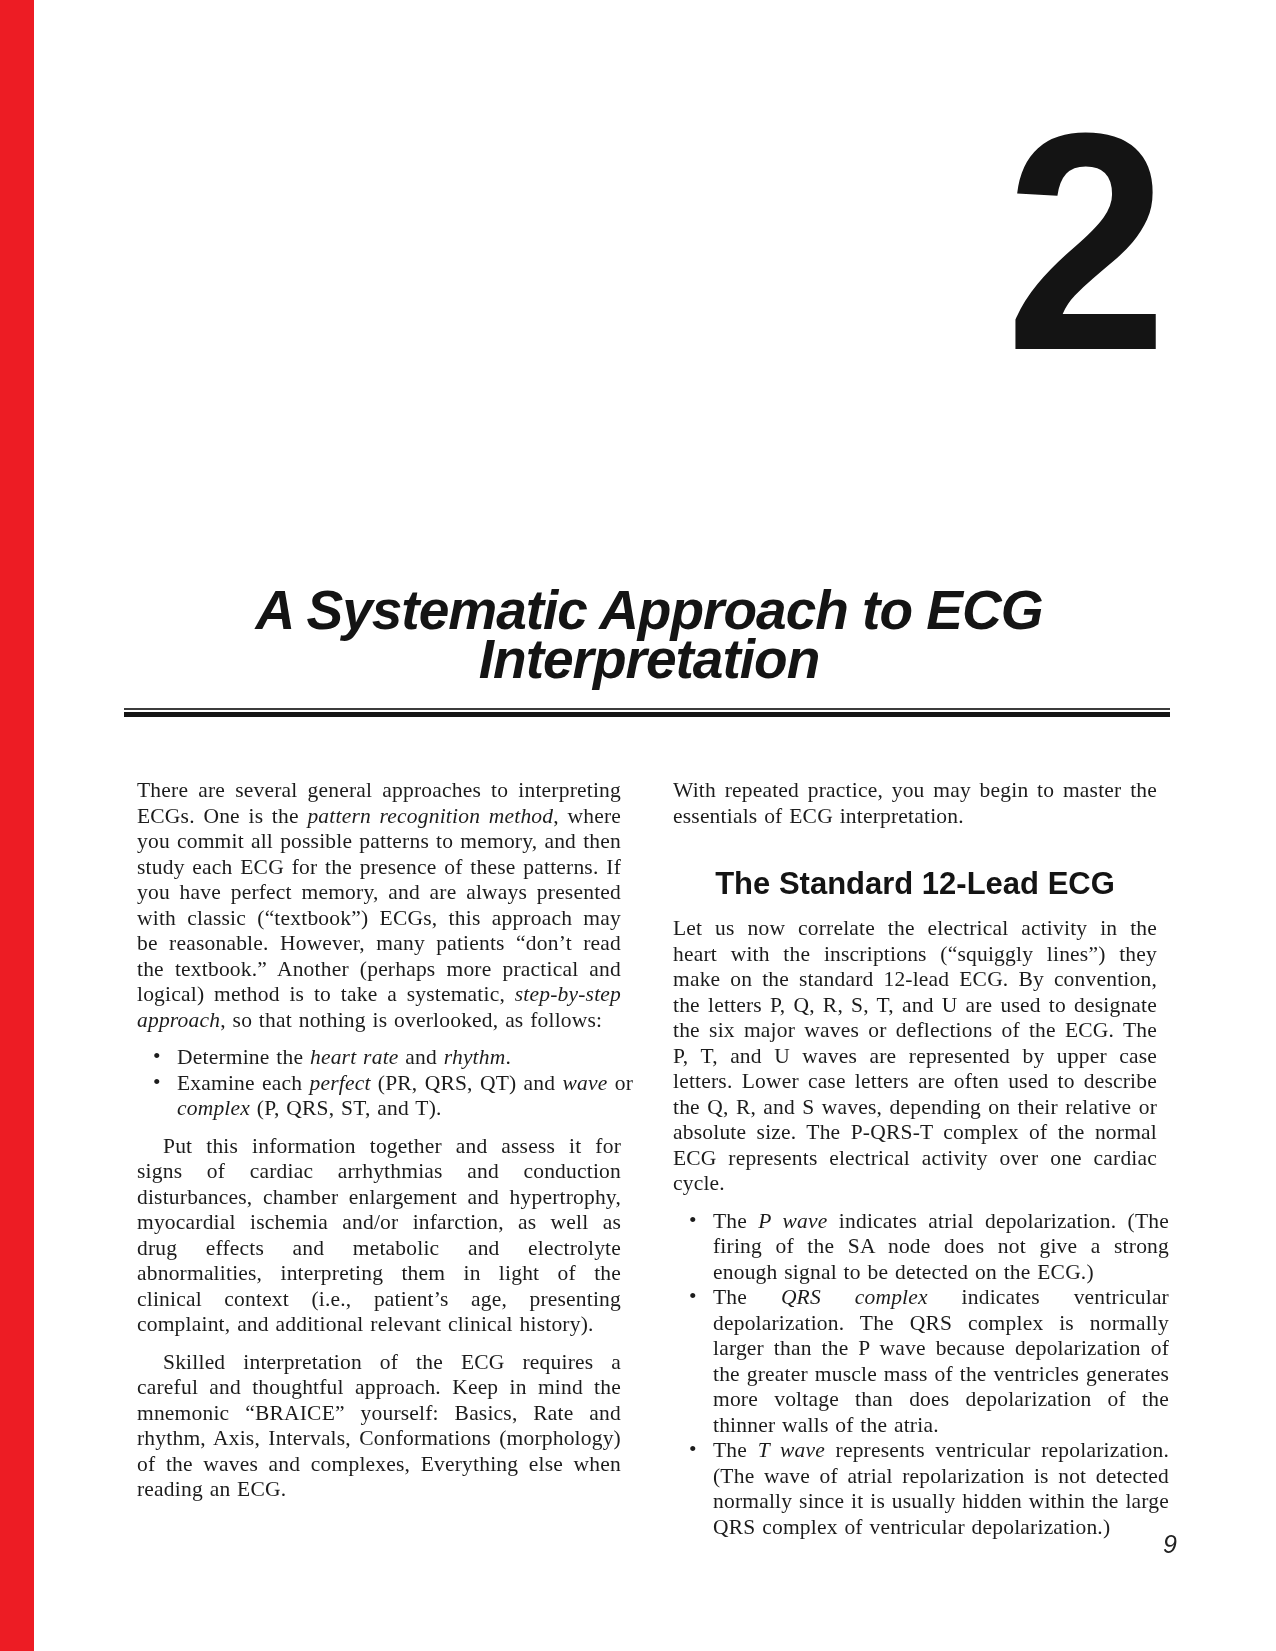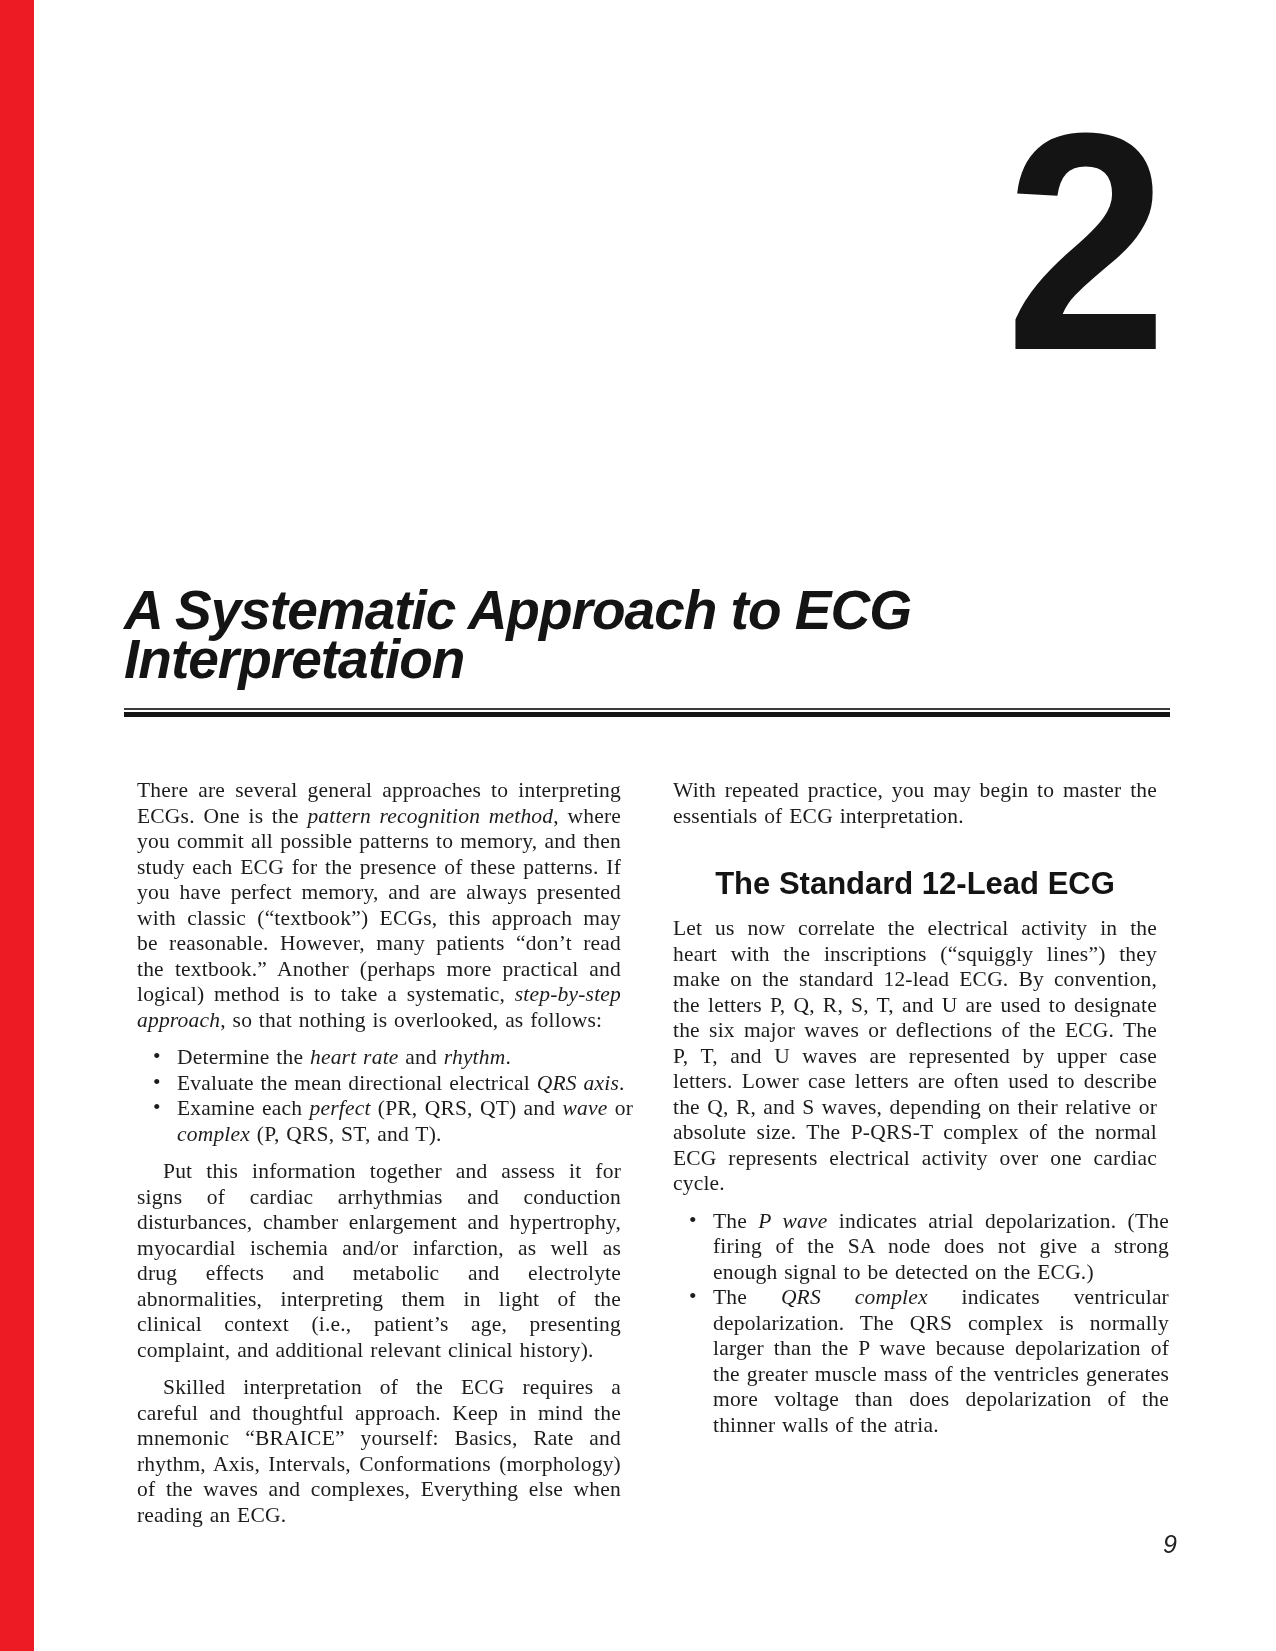--- a/index.html
+++ b/index.html
@@ -10,21 +10,21 @@
   .accent-bar{position:absolute;left:0;top:0;width:34px;height:1651px;background:#ed1c24;}
   .chapter-number{
     position:absolute;top:87px;right:109px;
     font-family:"Liberation Sans",sans-serif;font-weight:bold;
     font-size:310px;line-height:310px;color:#141414;
     transform:scaleX(0.94);transform-origin:right top;
   }
   .chapter-title{
     position:absolute;left:124px;top:586px;margin:0;width:1050px;
     font-family:"Liberation Sans",sans-serif;font-style:italic;font-weight:bold;
-    font-size:55px;line-height:49px;letter-spacing:-1px;color:#141414;
+    font-size:55px;line-height:49px;letter-spacing:-1px;color:#141414;text-align:center;
   }
   .title-line{display:block;}
   .title-rule{position:absolute;left:124px;top:708px;width:1046px;}
   .rule-thin{height:2px;background:#3c3c3c;}
   .rule-thick{height:5px;background:#141414;margin-top:2px;}
   .columns{position:absolute;left:125px;top:766px;width:1044px;display:flex;gap:28px;}
   .col{width:508px;font-size:21.5px;line-height:25.5px;text-align:justify;
        letter-spacing:0.2px;word-spacing:1.2px;}
   .body-p{margin:12px;}
   .indent{text-indent:26px;}
@@ -62,34 +62,34 @@
     <div class="rule-thin"></div>
     <div class="rule-thick"></div>
   </div>
 
   <div class="columns">
 
     <div class="col">
       <p class="body-p"><span>There are several general approaches to interpreting ECGs. One is the </span><span class="i">pattern recognition method</span><span>, where you commit all possible patterns to memory, and then study each ECG for the presence of these patterns. If you have perfect memory, and are always presented with classic (“textbook”) ECGs, this approach may be reasonable. However, many patients “don’t read the textbook.” Another (perhaps more practical and logical) method is to take a systematic, </span><span class="i">step-by-step approach</span><span>, so that nothing is overlooked, as follows:</span></p>
       <ul class="bullets">
         <li><span>Determine the </span><span class="i">heart rate</span><span> and </span><span class="i">rhythm</span><span>.</span></li>
-        <li><span>Evaluate the mean directional electrical </span><span class="i">QRS axis</span><span>.</span></li>
         <li><span>Examine each </span><span class="i">perfect</span><span> (PR, QRS, QT) and </span><span class="i">wave</span><span> or </span><span class="i">complex</span><span> (P, QRS, ST, and T).</span></li>
       </ul>
       <p class="body-p indent"><span>Put this information together and assess it for signs of cardiac arrhythmias and conduction disturbances, chamber enlargement and hypertrophy, myocardial ischemia and/or infarction, as well as drug effects and metabolic and electrolyte abnormalities, interpreting them in light of the clinical context (i.e., patient’s age, presenting complaint, and additional relevant clinical history).</span></p>
       <p class="body-p indent"><span>Skilled interpretation of the ECG requires a careful and thoughtful approach. Keep in mind the mnemonic “</span><span class="b">BRAICE</span><span>” yourself: </span><span class="b">B</span><span>asics, </span><span class="b">R</span><span>ate and rhythm, </span><span class="b">A</span><span>xis, </span><span class="b">I</span><span>ntervals, </span><span class="b">C</span><span>onformations (morphology) of the waves and complexes, </span><span class="b">E</span><span>verything else when reading an ECG.</span></p>
     </div>
 
     <div class="col">
       <p class="body-p"><span>With repeated practice, you may begin to master the essentials of ECG interpretation.</span></p>
       <h2 class="section-heading">The Standard 12-Lead ECG</h2>
       <p class="body-p"><span>Let us now correlate the electrical activity in the heart with the inscriptions (“squiggly lines”) they make on the standard 12-lead ECG. By convention, the letters P, Q, R, S, T, and U are used to designate the six major waves or deflections of the ECG. The P, T, and U waves are represented by upper case letters. Lower case letters are often used to describe the Q, R, and S waves, depending on their relative or absolute size. The P-QRS-T complex of the normal ECG represents electrical activity over one cardiac cycle.</span></p>
       <ul class="bullets">
         <li><span>The </span><span class="i">P wave</span><span> indicates atrial depolarization. (The firing of the SA node does not give a strong enough signal to be detected on the ECG.)</span></li>
         <li><span>The </span><span class="i">QRS complex</span><span> indicates ventricular depolarization. The QRS complex is normally larger than the P wave because depolarization of the greater muscle mass of the ventricles generates more voltage than does depolarization of the thinner walls of the atria.</span></li>
+        <li><span>The </span><span class="i">T wave</span><span> represents ventricular repolarization. (The wave of atrial repolarization is not detected normally since it is usually hidden within the large QRS complex of ventricular depolarization.)</span></li>
       </ul>
     </div>
 
   </div>
 
   <div class="page-number">9</div>
 
 </div>
 
 </body></html>

